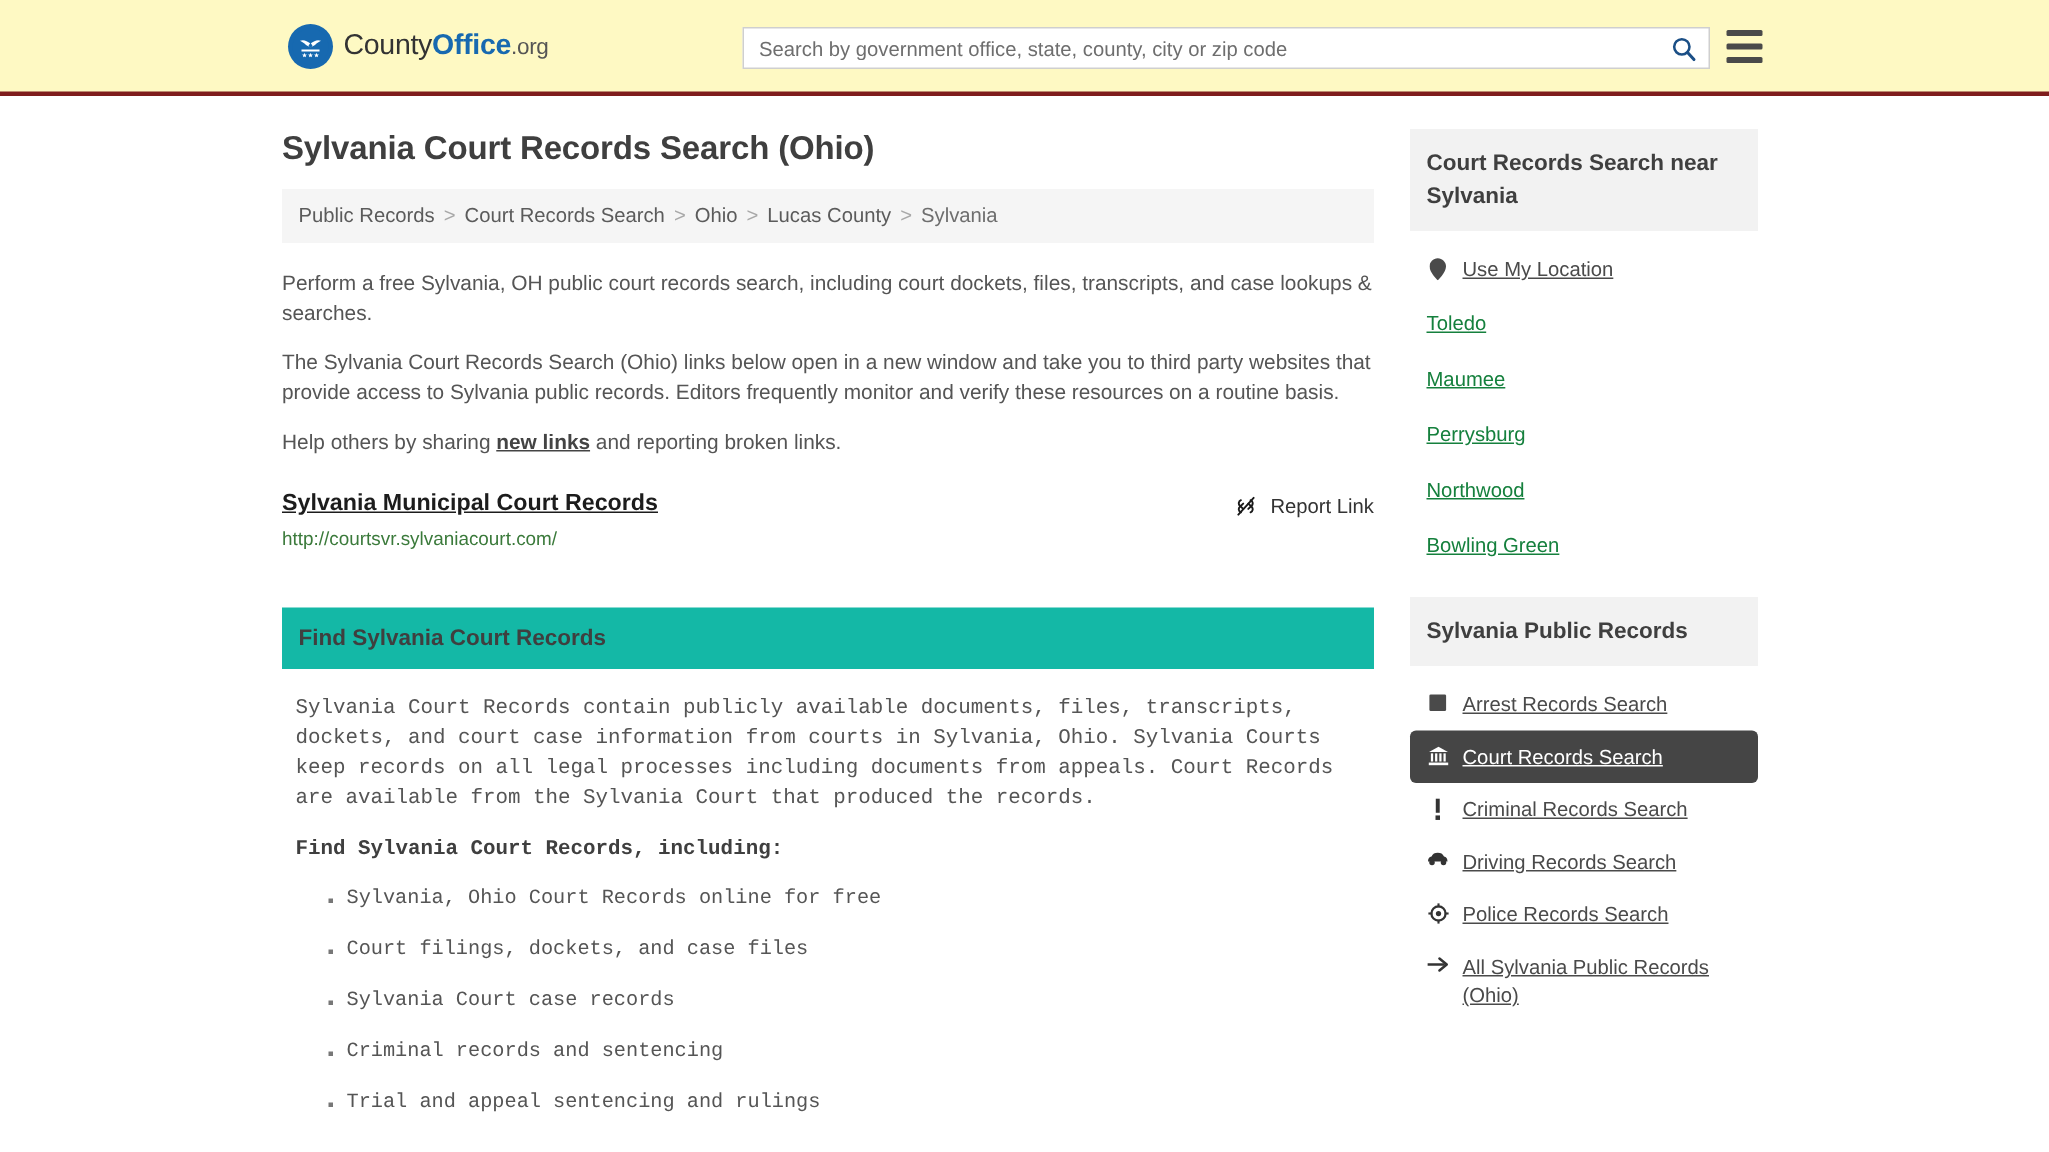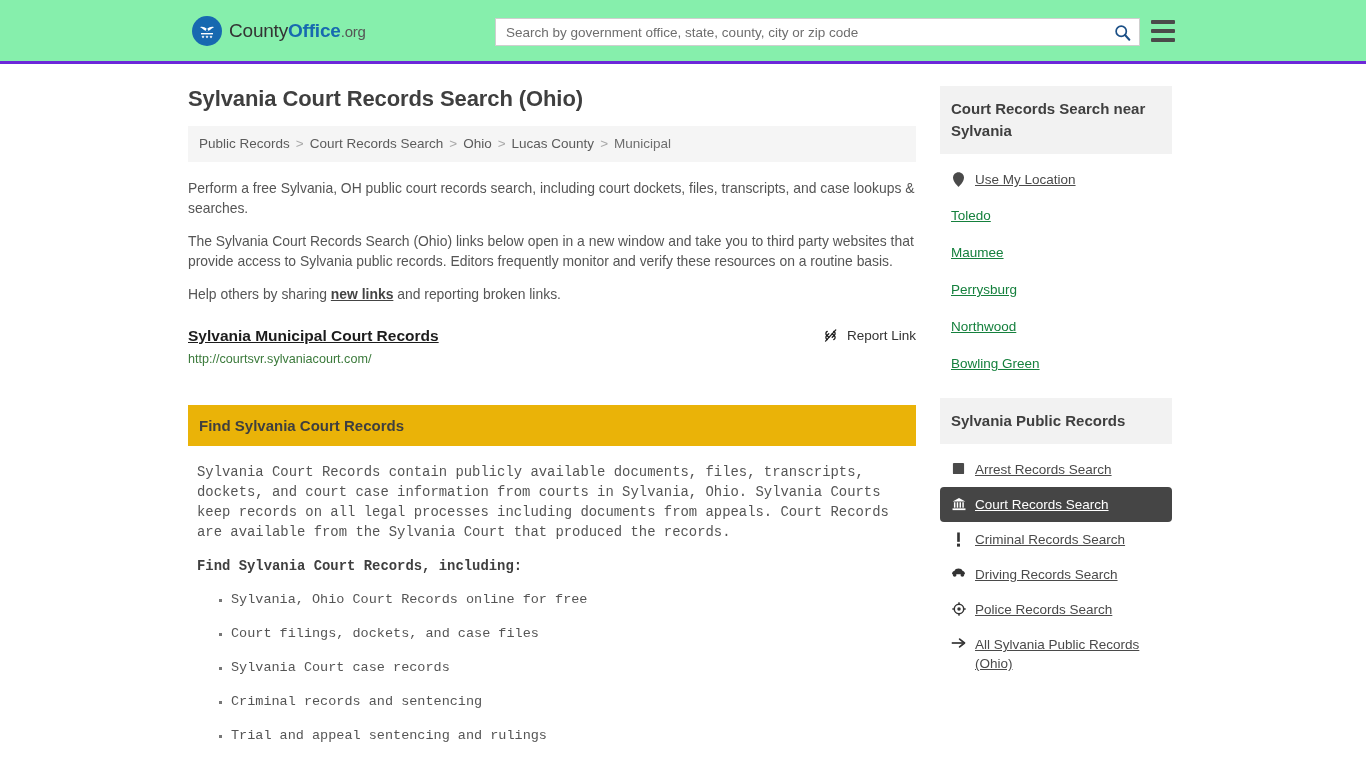--- a/index.html
+++ b/index.html
@@ -10,22 +10,22 @@
     overflow: hidden;
     background: #ffffff;
     font-family: "Liberation Sans", sans-serif;
     color: #4a4a4a;
     -webkit-font-smoothing: antialiased;
   }
 
   
   .site-header {
     height: 64px;
-    background: #86efac;
-    border-bottom: 3px solid #6d28d9;
+    background: #fef9c3;
+    border-bottom: 3px solid #7f1d1d;
     display: flex;
     align-items: center;
     position: relative;
   }
   .brand {
     display: flex;
     align-items: center;
     margin-left: 192px;
     text-decoration: none;
     gap: 7px;
@@ -149,21 +149,21 @@
     font-weight: bold;
   }
 
   
   .result {
     margin-top: 22px;
     position: relative;
   }
   .result-head {
     display: flex;
-    align-items: flex-start;
+    align-items: flex-end;
     justify-content: space-between;
   }
   .result-title {
     font-size: 15.5px;
     font-weight: bold;
     color: #1c1c1c;
     text-decoration: underline;
     line-height: 20px;
   }
   .report-link {
@@ -185,21 +185,21 @@
   .result-desc {
     font-size: 13.9px;
     color: #555555;
     margin-top: 5px;
     line-height: 20px;
   }
 
   
   .section-card { margin-top: 38px; }
   .section-head {
-    background: #eab308;
+    background: #14b8a6;
     padding: 12px 11px;
     font-size: 15px;
     font-weight: bold;
     color: #3f3f3f;
   }
   .section-body { padding: 16px 0 0 9px; font-family: Liberation Mono, monospace; }
   .section-body p {
     font-size: 13.9px;
     line-height: 20px;
     color: #555555;
@@ -313,21 +313,21 @@
 </div>
 
 <div class="page">
   <div class="container">
 
     <div class="col-main">
 
       <h1 class="page-title">Sylvania Court Records Search (Ohio)</h1>
 
       <nav class="breadcrumb">
-        <a href="#">Public Records</a><span class="sep">&gt;</span><a href="#">Court Records Search</a><span class="sep">&gt;</span><a href="#">Ohio</a><span class="sep">&gt;</span><a href="#">Lucas County</a><span class="sep">&gt;</span><span class="current">Municipal</span>
+        <a href="#">Public Records</a><span class="sep">&gt;</span><a href="#">Court Records Search</a><span class="sep">&gt;</span><a href="#">Ohio</a><span class="sep">&gt;</span><a href="#">Lucas County</a><span class="sep">&gt;</span><span class="current">Sylvania</span>
       </nav>
 
       <div class="intro">
         <p>Perform a free Sylvania, OH public court records search, including court dockets, files, transcripts, and case lookups &amp; searches.</p>
         <p>The Sylvania Court Records Search (Ohio) links below open in a new window and take you to third party websites that provide access to Sylvania public records. Editors frequently monitor and verify these resources on a routine basis.</p>
         <p><span>Help others by sharing </span><a href="#">new links</a><span> and reporting broken links.</span></p>
       </div>
 
       <div class="result">
         <div class="result-head">

